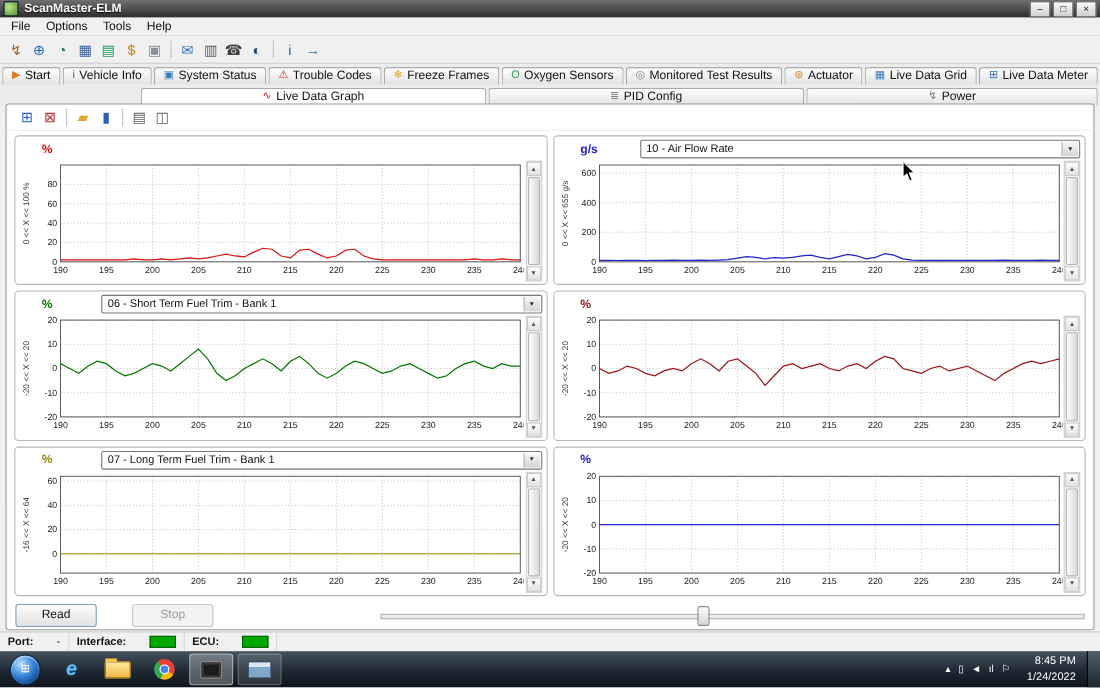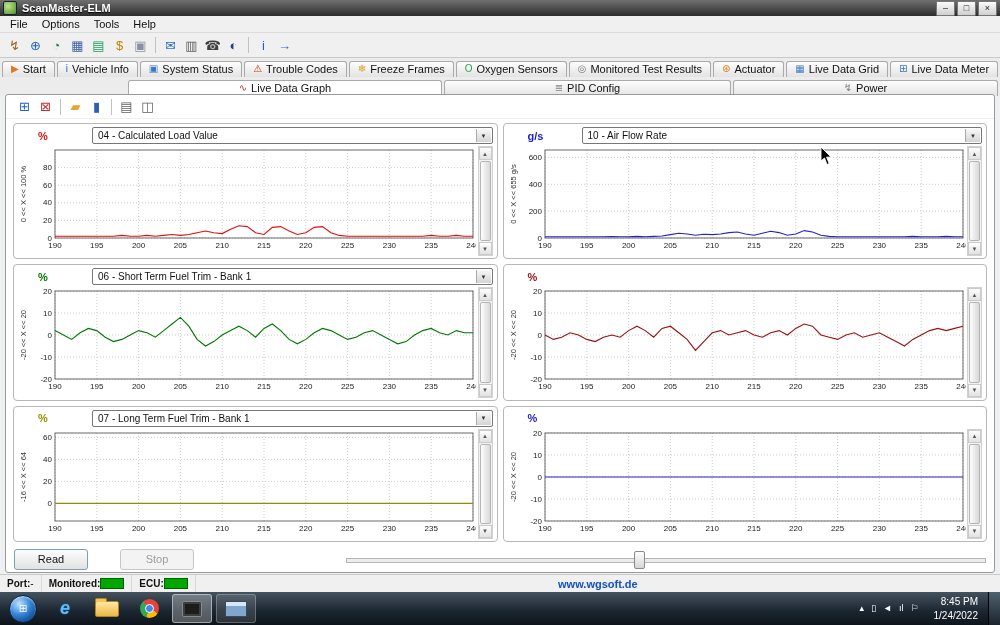--- a/index.html
+++ b/index.html
@@ -71,21 +71,21 @@
        border:1px solid #7f9db9;border-radius:3px;background:linear-gradient(#fdfdfd,#e2e2e2);margin-right:32px;}
   .btn.disabled{color:#9c9c9c;border-color:#c6c6c6;background:#f3f3f3;}
   .slider{flex:1;margin-left:120px;position:relative;height:18px;}
   .slider-track{position:absolute;left:0;right:0;top:8px;height:3px;background:#ececec;border:1px solid #b5b5b5;}
   .slider-thumb{position:absolute;left:45%;top:1px;width:9px;height:16px;border:1px solid #8a8a8a;border-radius:2px;
        background:linear-gradient(#fdfdfd,#d6d6d6);}
 
   
   .statusbar{position:absolute;left:0;right:0;bottom:33px;height:17px;background:#f0f0f0;
        border-top:1px solid #c9c9c9;display:flex;align-items:center;font-size:10px;}
-  .sb-seg{display:flex;align-items:center;height:100%;padding:0 7px;border-right:1px solid #d9d9d9;gap:0;}
+  .sb-seg{display:flex;align-items:center;height:100%;padding:0 7px;border-right:1px solid #d9d9d9;gap:21px;}
   .sb-label{font-weight:bold;}
   .badge{width:22px;height:9px;border:1px solid #005c00;}
   .sb-link{flex:1;text-align:center;color:#1050c8;font-weight:bold;font-size:11px;}
 
   
   .taskbar{position:absolute;left:0;right:0;bottom:0;height:33px;display:flex;align-items:center;
        background:linear-gradient(#45535f,#1d2833 55%,#0e141b);}
   .start-orb{width:26px;height:26px;border-radius:50%;margin:0 7px 0 9px;flex:0 0 auto;
        background:radial-gradient(circle at 35% 30%,#bfe2ff,#3584d8 45%,#0a3d7d 85%);
        border:1px solid #072548;box-shadow:inset 0 1px 2px rgba(255,255,255,.7);
@@ -253,24 +253,20 @@
         <span style="color: rgb(96, 96, 96);">▤</span>
       </div>
       <div class="tb-icon">
         <span style="color: rgb(96, 96, 96);">◫</span>
       </div>
     </div>
   <div class="charts">
       <div class="chart-panel">
         <div class="panel-head">
           <div class="unit" style="color: rgb(221, 17, 17);">%</div>
-          <div class="combo">
-            <span>04 - Calculated Load Value</span>
-            <span class="combo-arrow">▼</span>
-          </div>
         </div>
         <div class="panel-body">
           <div class="chart-svg"><svg width="458" height="104" viewBox="0 0 458 104">
               <line class="grid" x1="37" y1="92.0" x2="455" y2="92.0"></line>
               <text class="ylab" x="34" y="94.6">0</text>
               <line class="grid" x1="37" y1="74.4" x2="455" y2="74.4"></line>
               <text class="ylab" x="34" y="77.0">20</text>
               <line class="grid" x1="37" y1="56.8" x2="455" y2="56.8"></line>
               <text class="ylab" x="34" y="59.4">40</text>
               <line class="grid" x1="37" y1="39.2" x2="455" y2="39.2"></line>
@@ -573,28 +569,27 @@
     </div>
   </div>
 </div>
 
 <div class="statusbar">
   <div class="sb-seg">
     <span class="sb-label">Port:</span>
     <span>-</span>
   </div>
   <div class="sb-seg">
-    <span class="sb-label">Monitored:</span>
+    <span class="sb-label">Interface:</span>
     <span class="badge" style="background: rgb(0, 168, 0);"></span>
   </div>
   <div class="sb-seg">
     <span class="sb-label">ECU:</span>
     <span class="badge" style="background: rgb(0, 168, 0);"></span>
   </div>
-  <div class="sb-link">www.wgsoft.de</div>
 </div>
 
 <div class="taskbar">
   <div class="start-orb">⊞</div>
   <div class="tb-app">
     <span class="ie-e">e</span>
   </div>
   <div class="tb-app">
     <span class="folder-icon"></span>
   </div>

